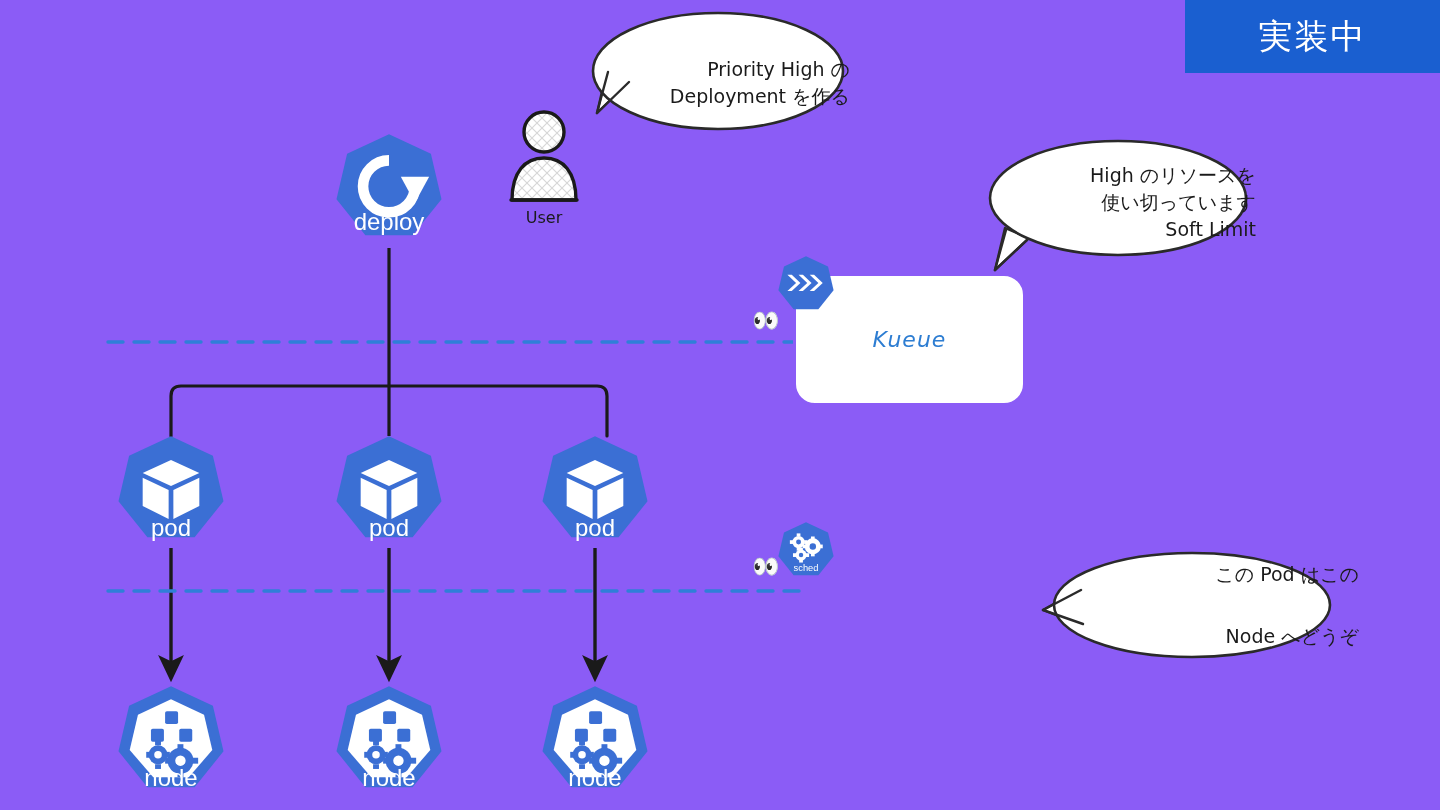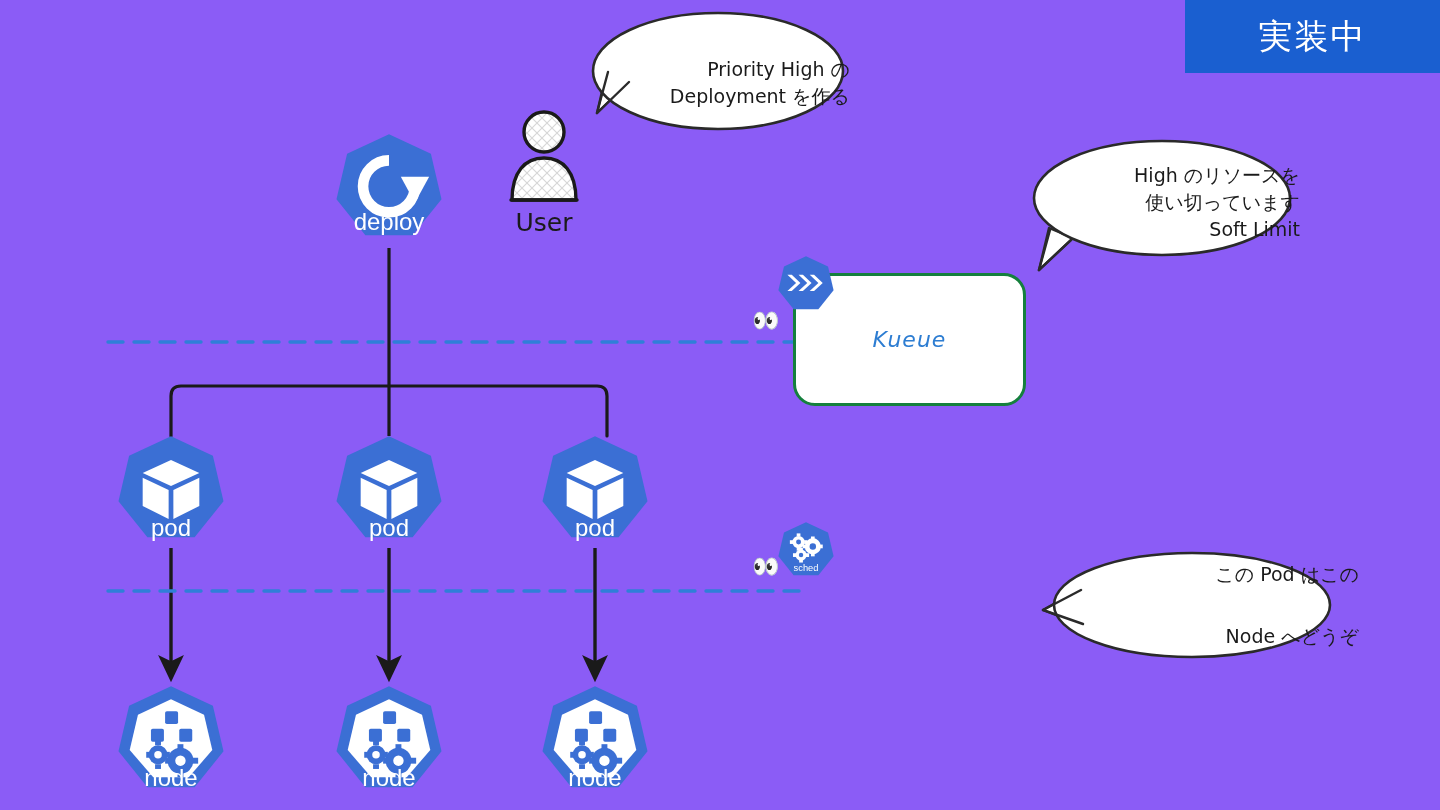--- a/index.html
+++ b/index.html
@@ -35,42 +35,42 @@
     font-size: 34px;
     letter-spacing: 2px;
     font-family: "DejaVu Sans", sans-serif;
   }
 
   
   #user-figure { left: 492px; top: 108px; width: 104px; height: 130px; }
   #user-label {
     left: 492px; top: 208px; width: 104px;
     text-align: center;
-    font-size: 25px;
+    font-size: 16px;
     color: #1a1a1a;
     font-family: "DejaVu Sans", sans-serif;
   }
 
   
   .k8s-caption {
     position: absolute;
     width: 100%;
     text-align: center;
     color: #ffffff;
     font-size: 24px;
     font-family: "Liberation Sans", sans-serif;
     bottom: 10px;
     pointer-events: none;
   }
   .k8s-wrap { position: absolute; }
 
   
   .comp-box {
     position: absolute;
-    border: 3px solid #15803d;
+    border: 3px solid #8b5cf6;
     border-radius: 22px;
     background: #ffffff;
     display: flex;
     align-items: center;
     justify-content: center;
   }
   .comp-box .comp-label {
     color: #2d7dd2;
     font-size: 22px;
     font-family: "DejaVu Sans", sans-serif;
@@ -315,21 +315,21 @@
       <ellipse cx="133" cy="63" rx="125" ry="58" fill="#ffffff" stroke="#2a2a2a" stroke-width="2.6"></ellipse>
       <path d="M12,105 L44,74" fill="none" stroke="#2a2a2a" stroke-width="2.4" stroke-linecap="round"></path>
       <path d="M12,105 L23,64" fill="none" stroke="#2a2a2a" stroke-width="2.4" stroke-linecap="round"></path>
     </svg>
     <div class="btext" style="padding-bottom:12px;">
       <span>Priority High の</span>
       <span>Deployment を作る</span>
     </div>
   </div>
 
-  <div class="bubble" style="left:1025px; top:130px; width:275px; height:145px;">
+  <div class="bubble" style="left:981px; top:130px; width:275px; height:145px;">
     <svg width="275" height="145" viewBox="0 0 275 145">
       <path d="M14,140 L48,108 L24,98 Z" fill="#ffffff" stroke="#2a2a2a" stroke-width="2.4" stroke-linejoin="round"></path>
       <ellipse cx="137" cy="68" rx="128" ry="57" fill="#ffffff" stroke="#2a2a2a" stroke-width="2.6"></ellipse>
       <path d="M14,140 L46,110" fill="none" stroke="#2a2a2a" stroke-width="2.4" stroke-linecap="round"></path>
       <path d="M14,140 L25,100" fill="none" stroke="#2a2a2a" stroke-width="2.4" stroke-linecap="round"></path>
     </svg>
     <div class="btext" style="padding-bottom:22px;">
       <span>High のリソースを</span>
       <span>使い切っています</span>
       <span>Soft Limit</span>

